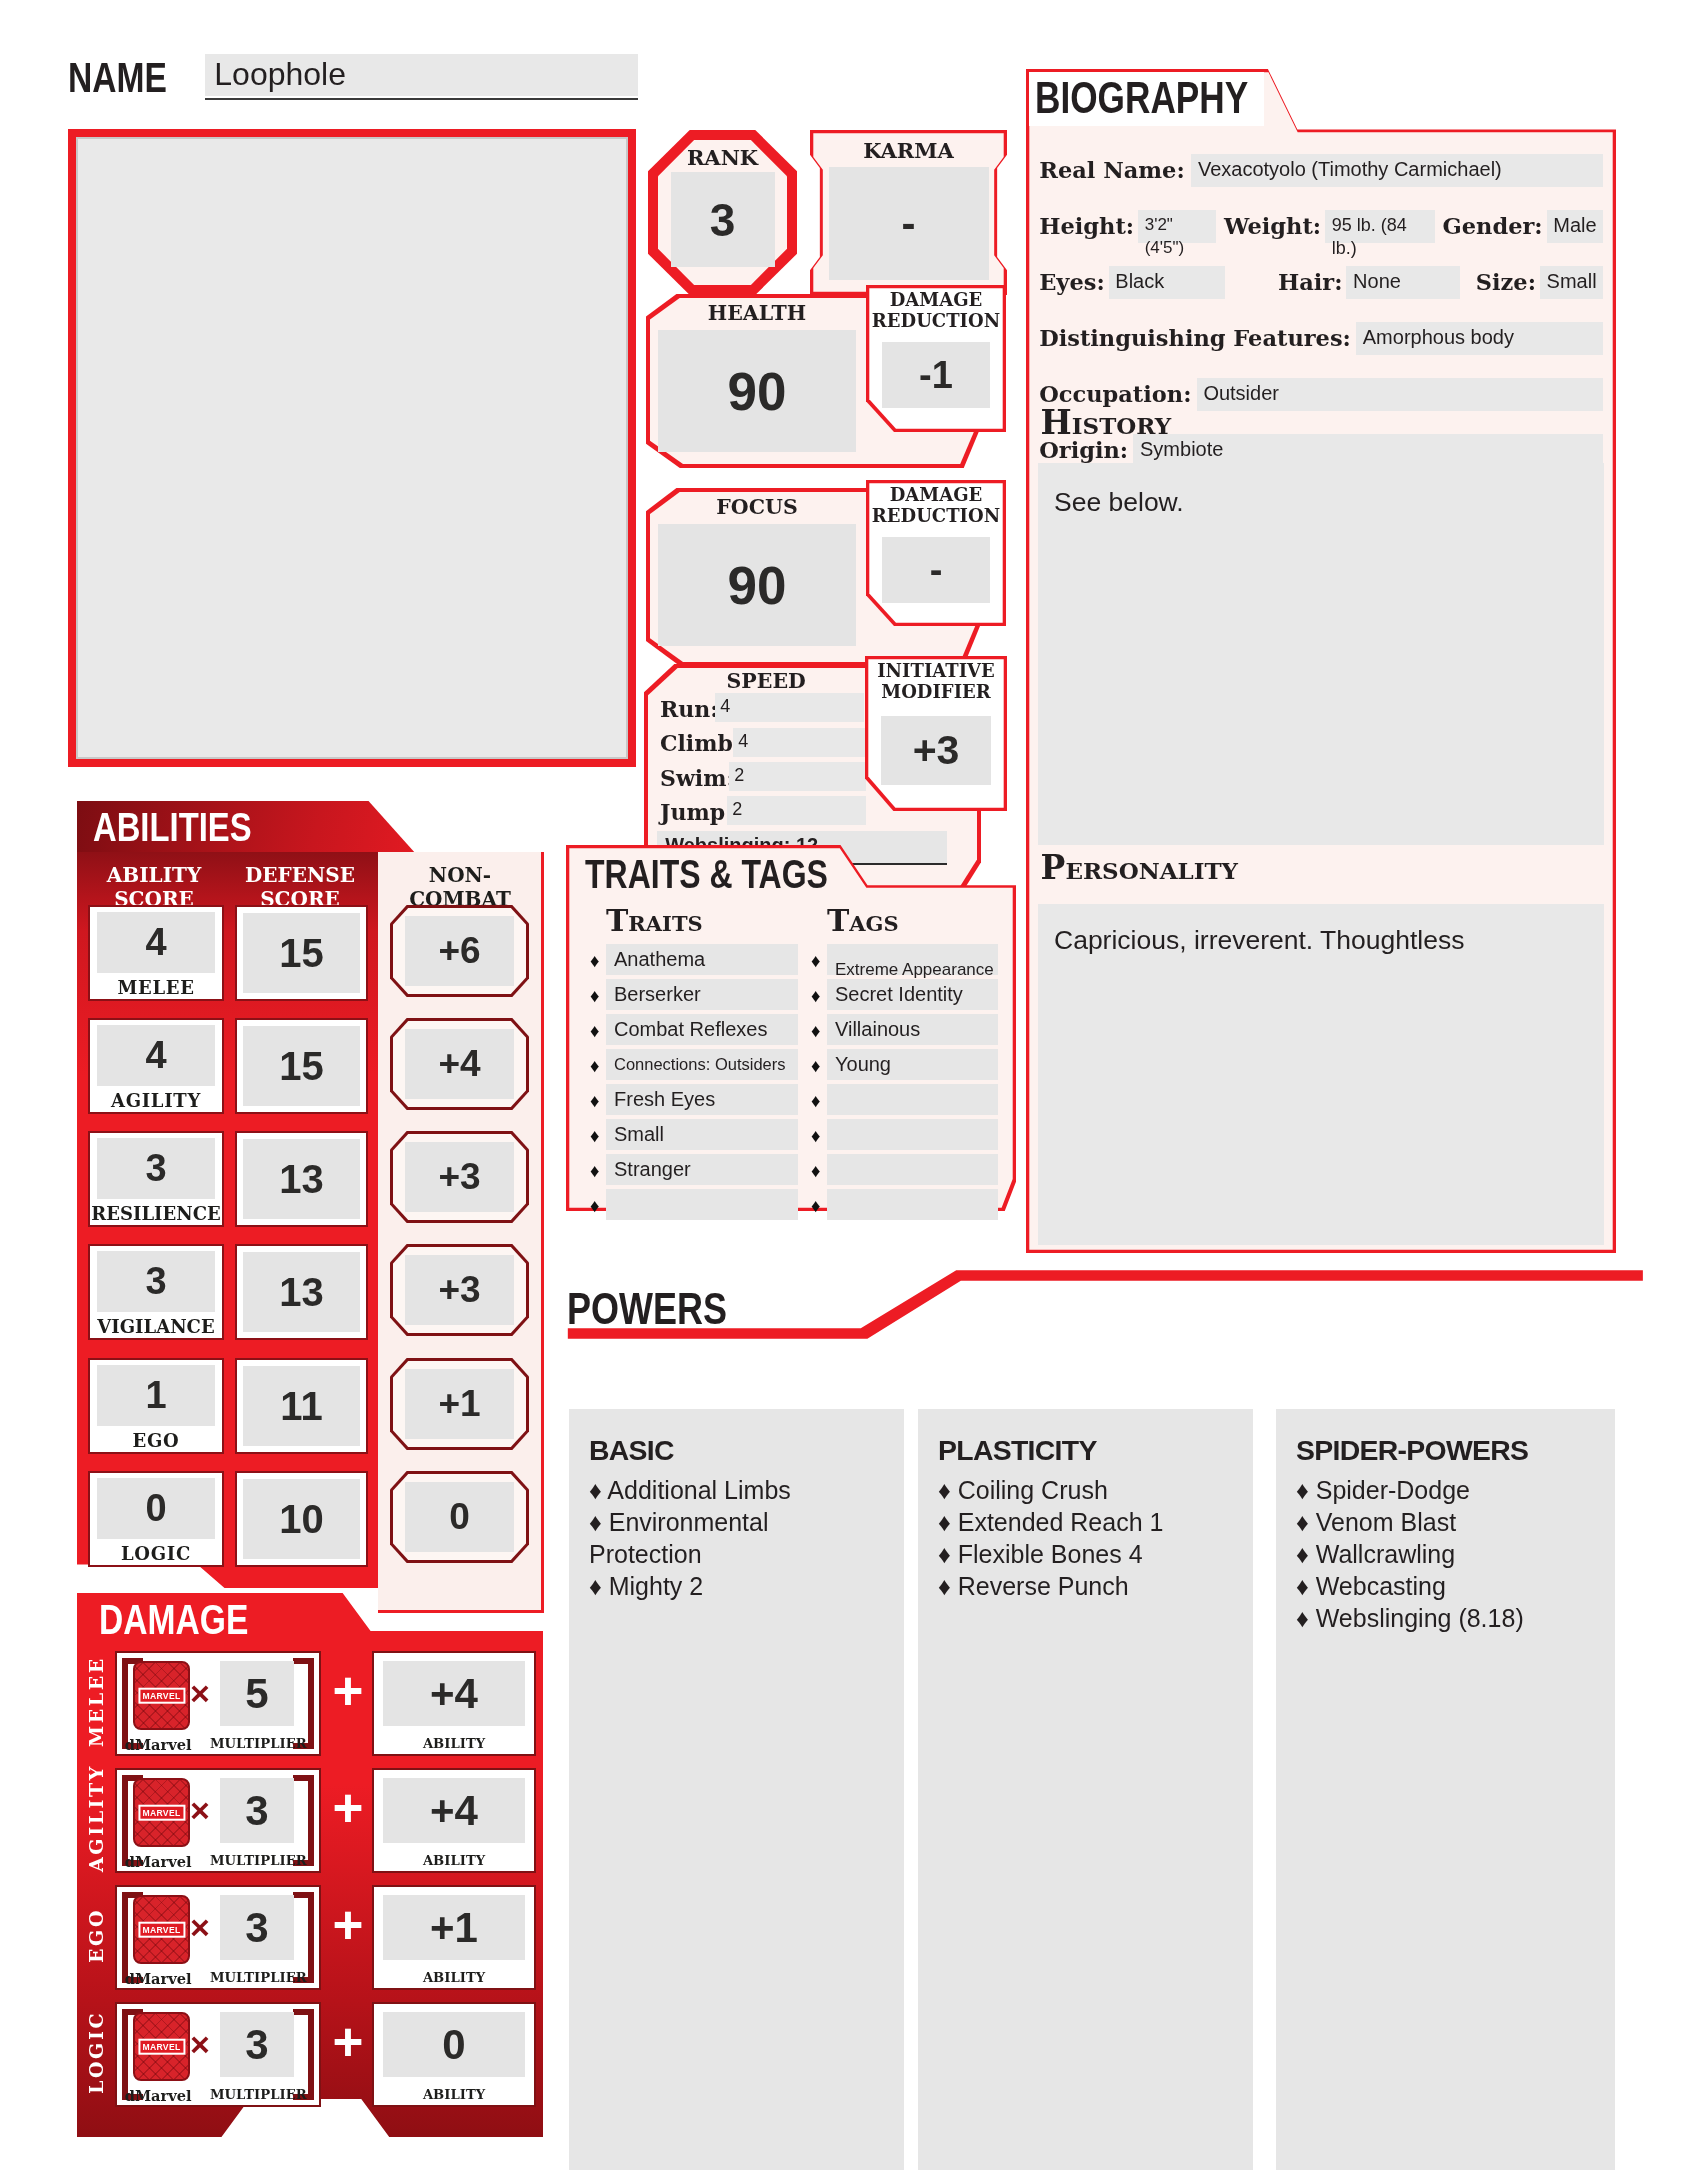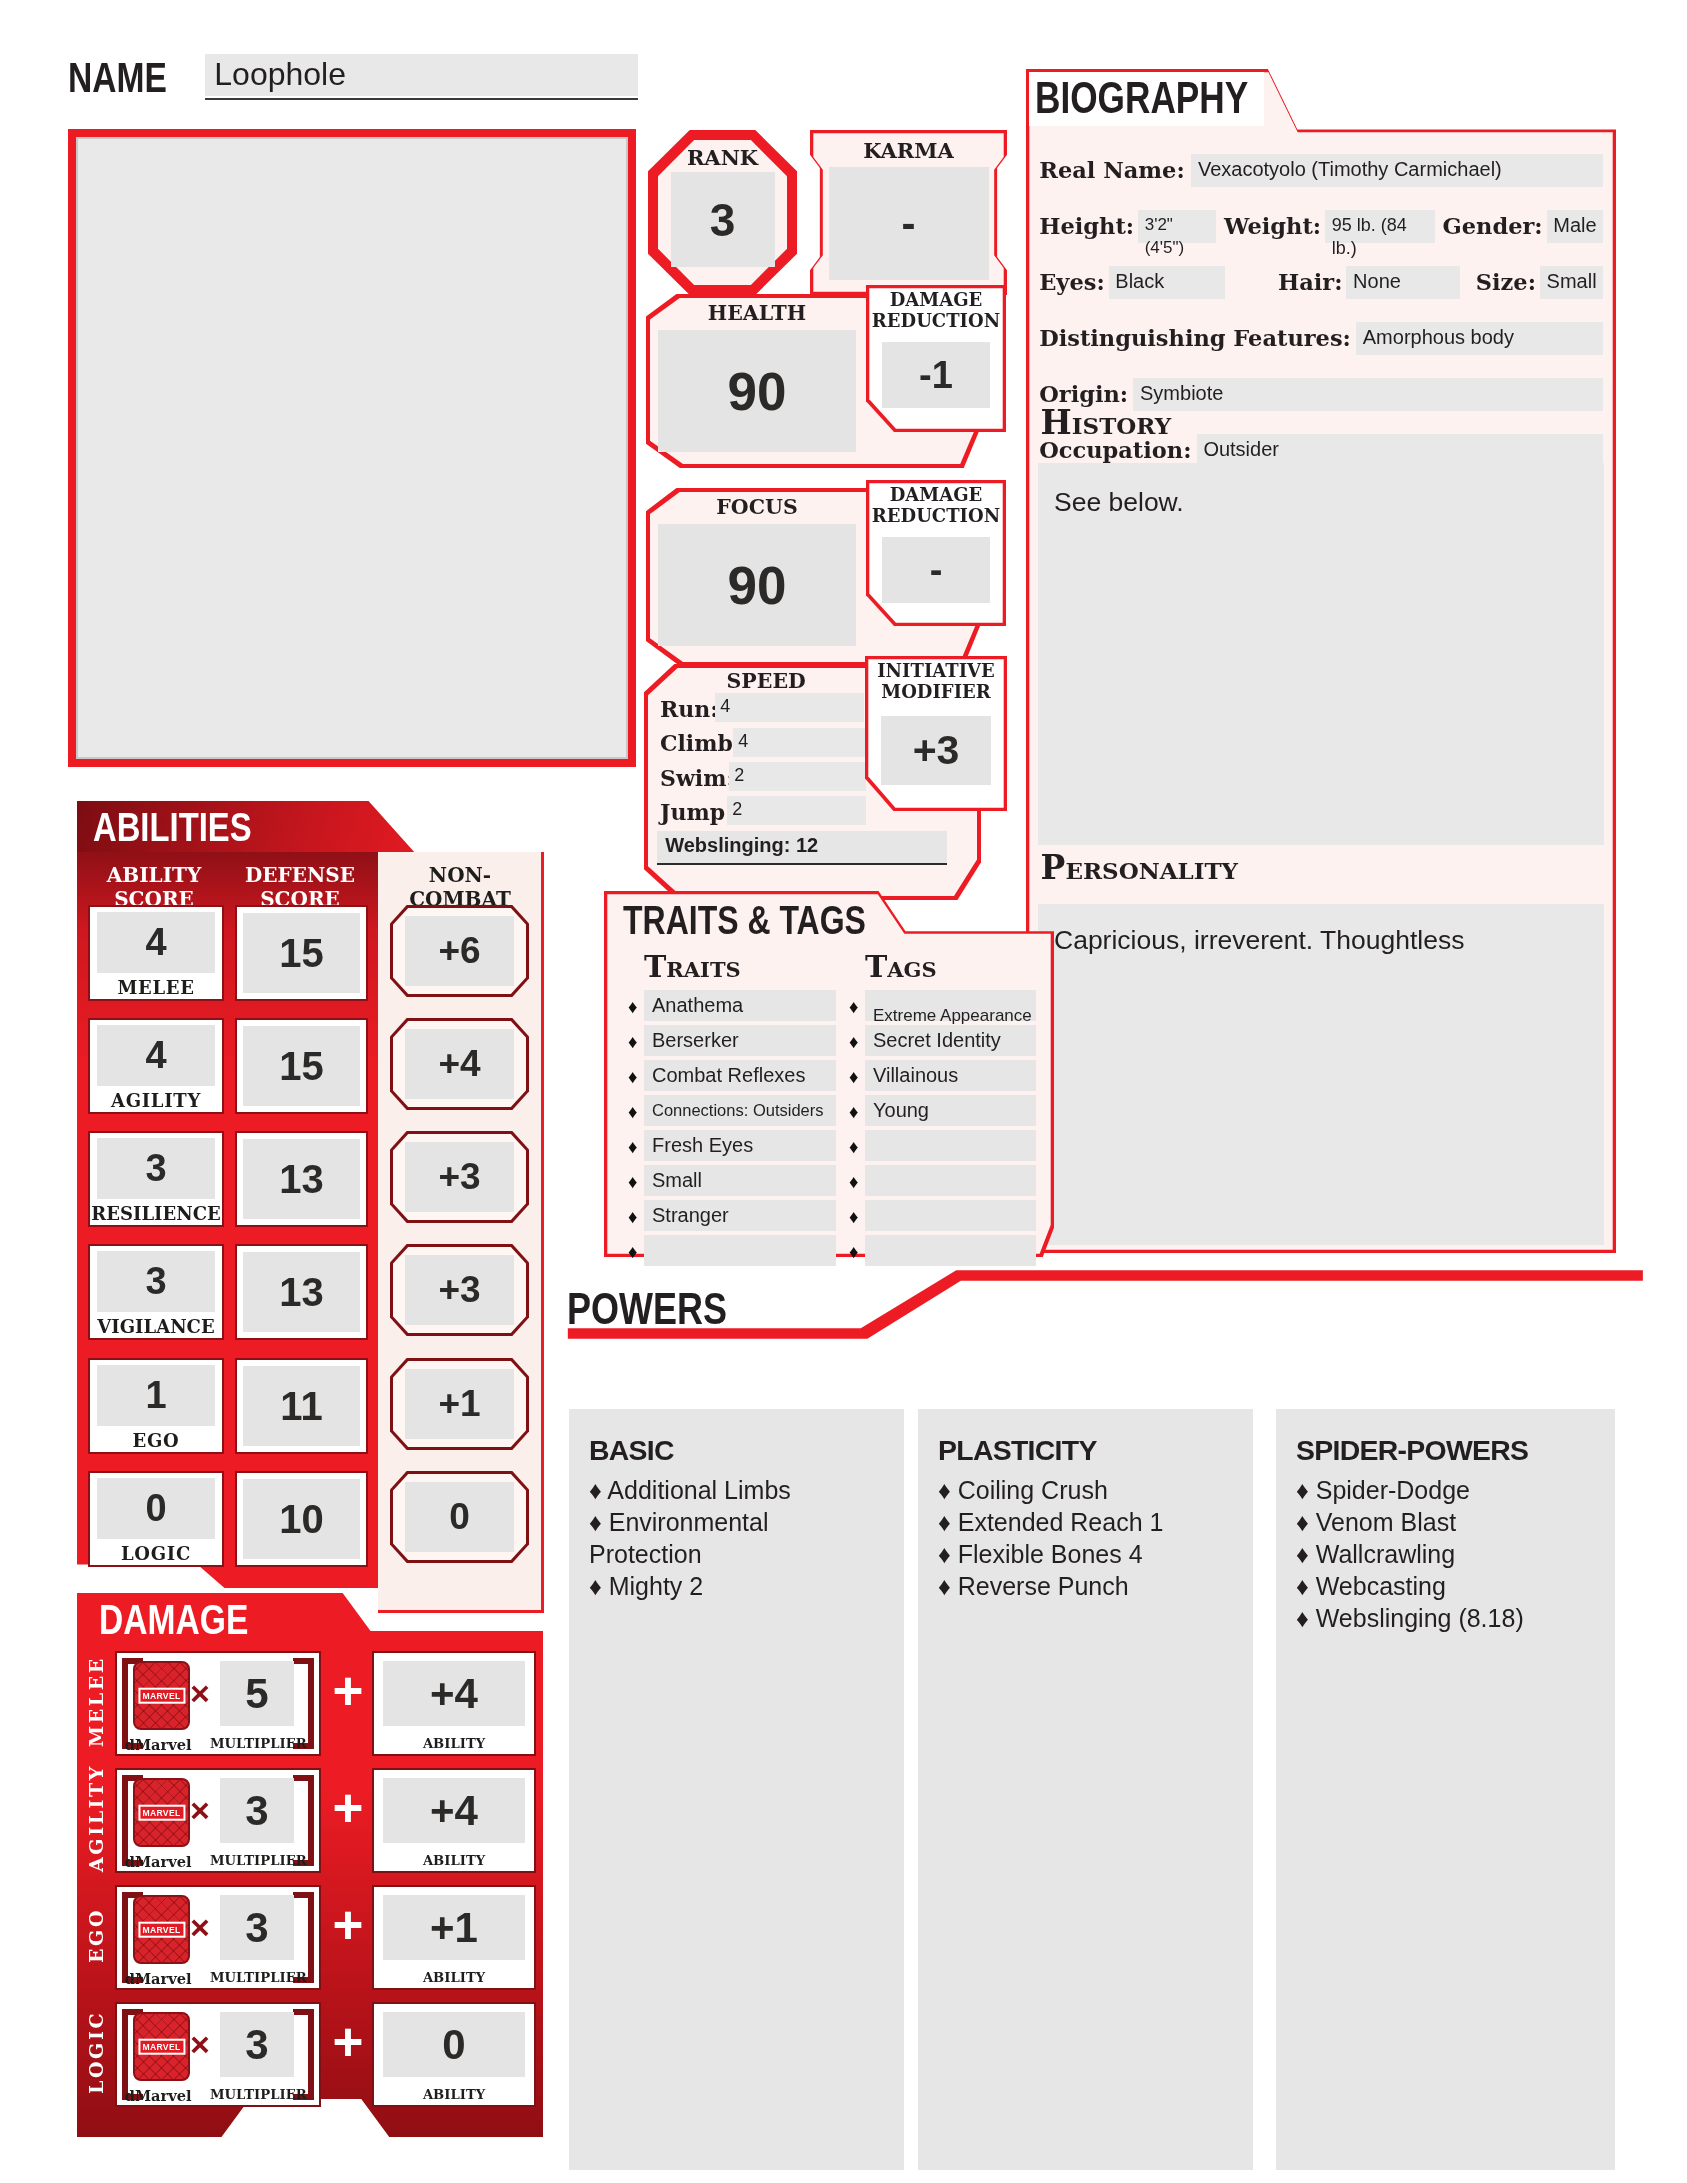--- a/index.html
+++ b/index.html
@@ -197,26 +197,26 @@
         <span class="biolabel" style="margin-left:53px;">Hair:</span>
         <span class="biov" style="width:116px;margin-left:4px;">None</span>
         <span class="biolabel" style="margin-left:16px;">Size:</span>
         <span class="biov" style="flex:1;margin-left:4px;">Small</span>
       </div>
       <div class="biorow">
         <span class="biolabel">Distinguishing Features:</span>
         <span class="biov" style="flex:1;margin-left:5.3px;">Amorphous body</span>
       </div>
       <div class="biorow">
+        <span class="biolabel">Occupation:</span>
+        <span class="biov" style="flex:1;margin-left:5.3px;">Outsider</span>
+      </div>
+      <div class="biorow">
         <span class="biolabel">Origin:</span>
         <span class="biov" style="flex:1;margin-left:5.3px;">Symbiote</span>
-      </div>
-      <div class="biorow">
-        <span class="biolabel">Occupation:</span>
-        <span class="biov" style="flex:1;margin-left:5.3px;">Outsider</span>
       </div>
       <div class="biorow">
         <span class="biolabel">Teams:</span>
         <span class="biov" style="flex:1;margin-left:5.3px;">None</span>
       </div>
       <div class="biorow">
         <span class="biolabel">Base:</span>
         <span class="biov" style="flex:1;margin-left:5.3px;">New York City</span>
       </div>
     </div>
@@ -361,21 +361,21 @@
     </div>
     <div class="octcell" style="left:302px;top:0;width:139px;height:92px;">
       <div class="o1 octclip"></div>
         <div class="o2 octclip"></div>
       <div class="o3 ctr">
           <span class="num" style="font-size:37px;">0</span>
         </div>
     </div>
   </div>
 
-  <div class="abs" style="left:566px;top:891px;width:450px;height:366px;margin-left:38px;">
+  <div class="abs" style="left:566px;top:845px;width:450px;height:366px;">
     <div class="abs ttclip" style="inset:0;background:#ed1c24;"></div>
     <div class="abs ttclip" style="inset:3.3px;background:#fdf2ef;"></div>
     <div class="abs" style="left:18.5px;top:6.6px;">
       <span class="cond" style="font-size:40px;line-height:44px;">TRAITS &amp; TAGS</span>
     </div>
     <div class="abs slab smallcaps" style="left:40px;top:58px;font-size:30px;">Traits</div>
     <div class="abs slab smallcaps" style="left:261px;top:58px;font-size:30px;">Tags</div>
 
     <span class="diam" style="left:24px;top:105px;">♦</span>
     <div class="ttstrip" style="left:40px;top:99px;width:192px;">

